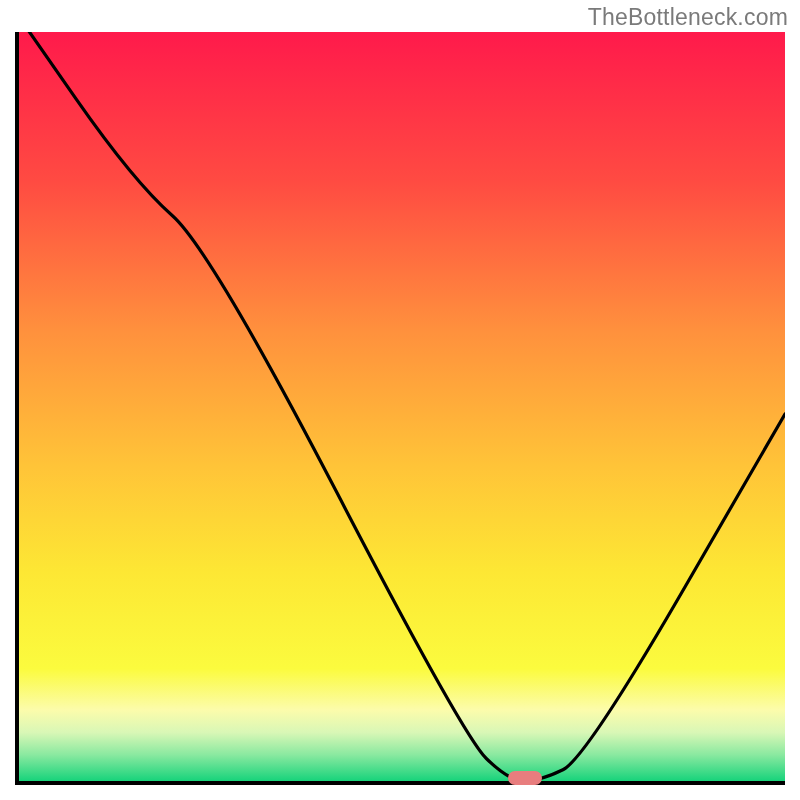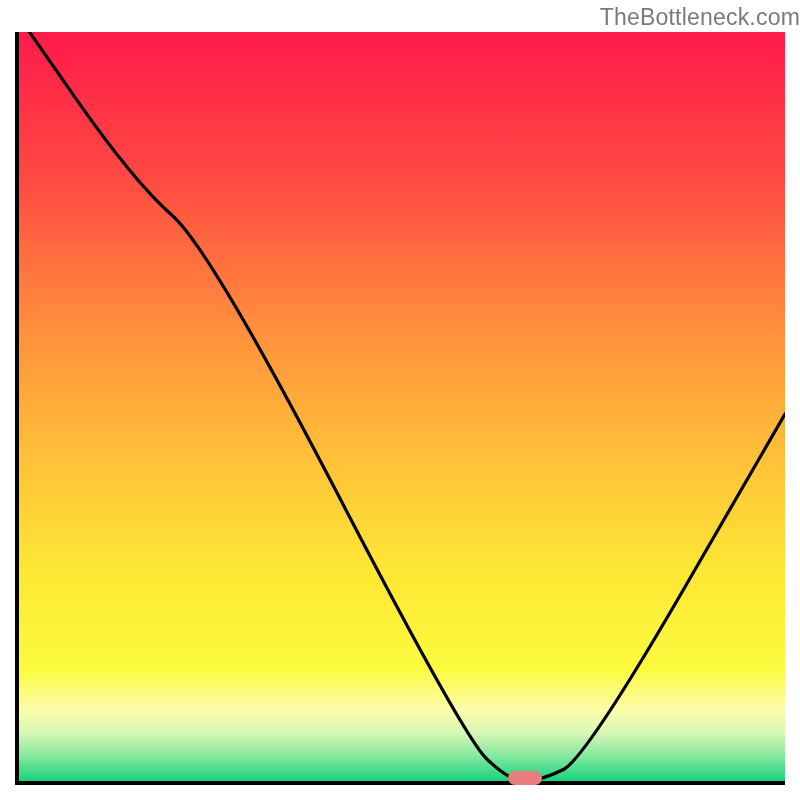--- a/index.html
+++ b/index.html
@@ -8,21 +8,21 @@
     background: #fff;
     width: 800px;
     height: 800px;
     overflow: hidden;
     position: relative;
     font-family: Arial, Helvetica, sans-serif;
   }
   .watermark {
     position: absolute;
     top: 4px;
-    right: 0;
+    right: 12px;
     color: #7a7a7a;
     font-size: 23px;
     font-weight: 500;
     letter-spacing: 0.2px;
   }
   .plot-frame {
     position: absolute;
     left: 15px;
     top: 32px;
     width: 770px;

